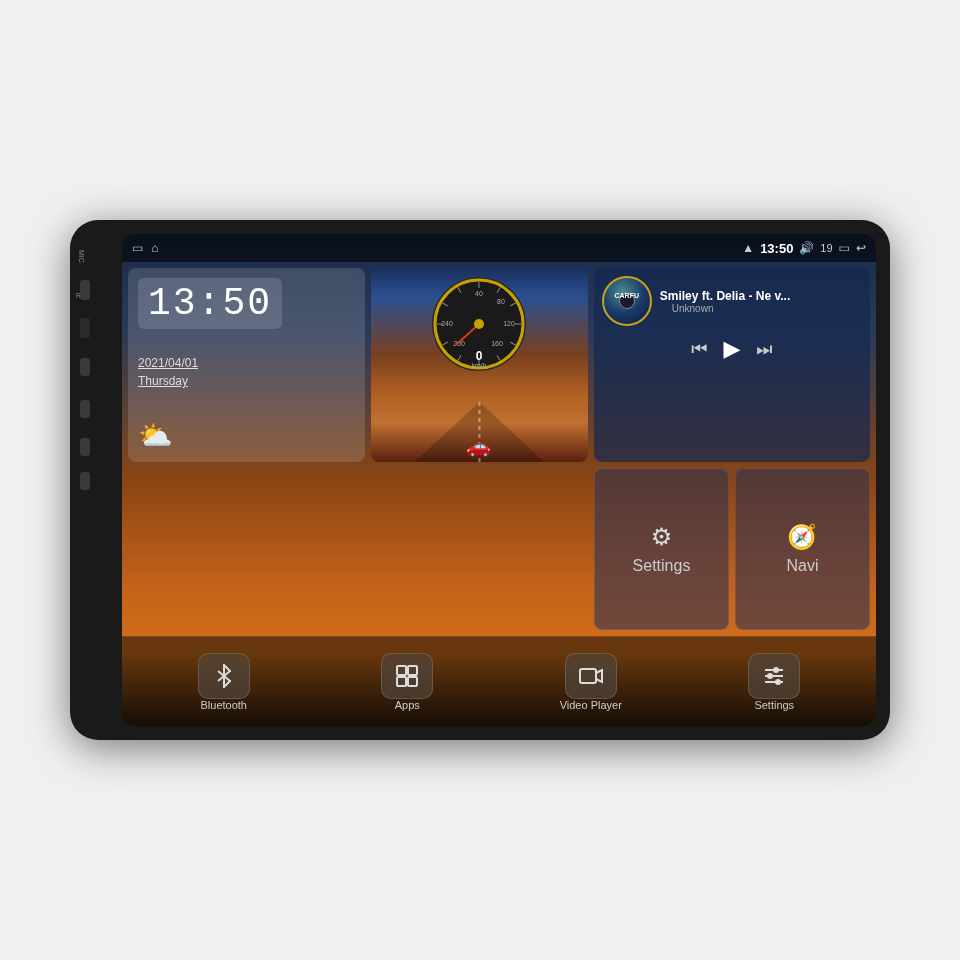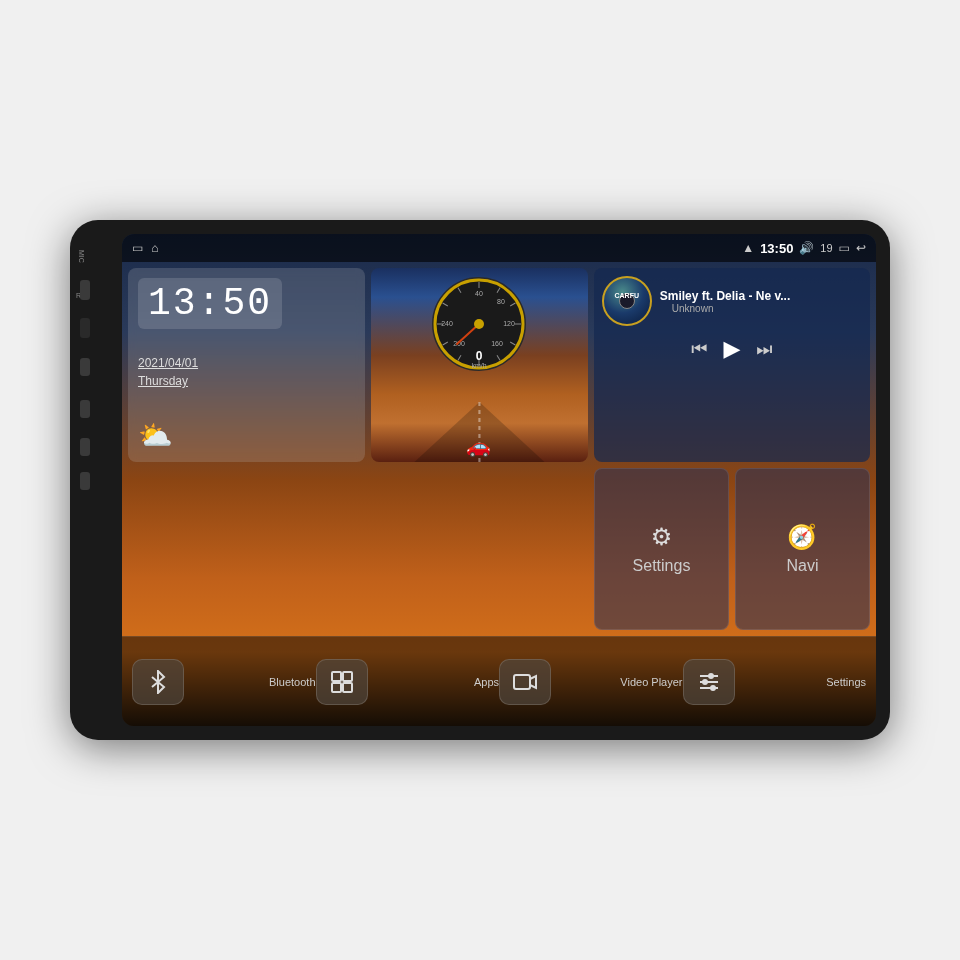--- a/index.html
+++ b/index.html
@@ -256,21 +256,21 @@
       background: rgba(0,0,0,0.5);
       border-top: 1px solid rgba(255,255,255,0.1);
       display: flex;
       align-items: center;
       justify-content: space-around;
       padding: 0 10px;
       flex-shrink: 0;
     }
     .bottom-app {
       display: flex;
-      flex-direction: row;
+      flex-direction: column;
       align-items: center;
       cursor: pointer;
       flex: 1;
       justify-content: space-between;
     }
     .bottom-app-icon-box {
       width: 52px;
       height: 46px;
       background: rgba(80,70,60,0.7);
       border-radius: 10px;

